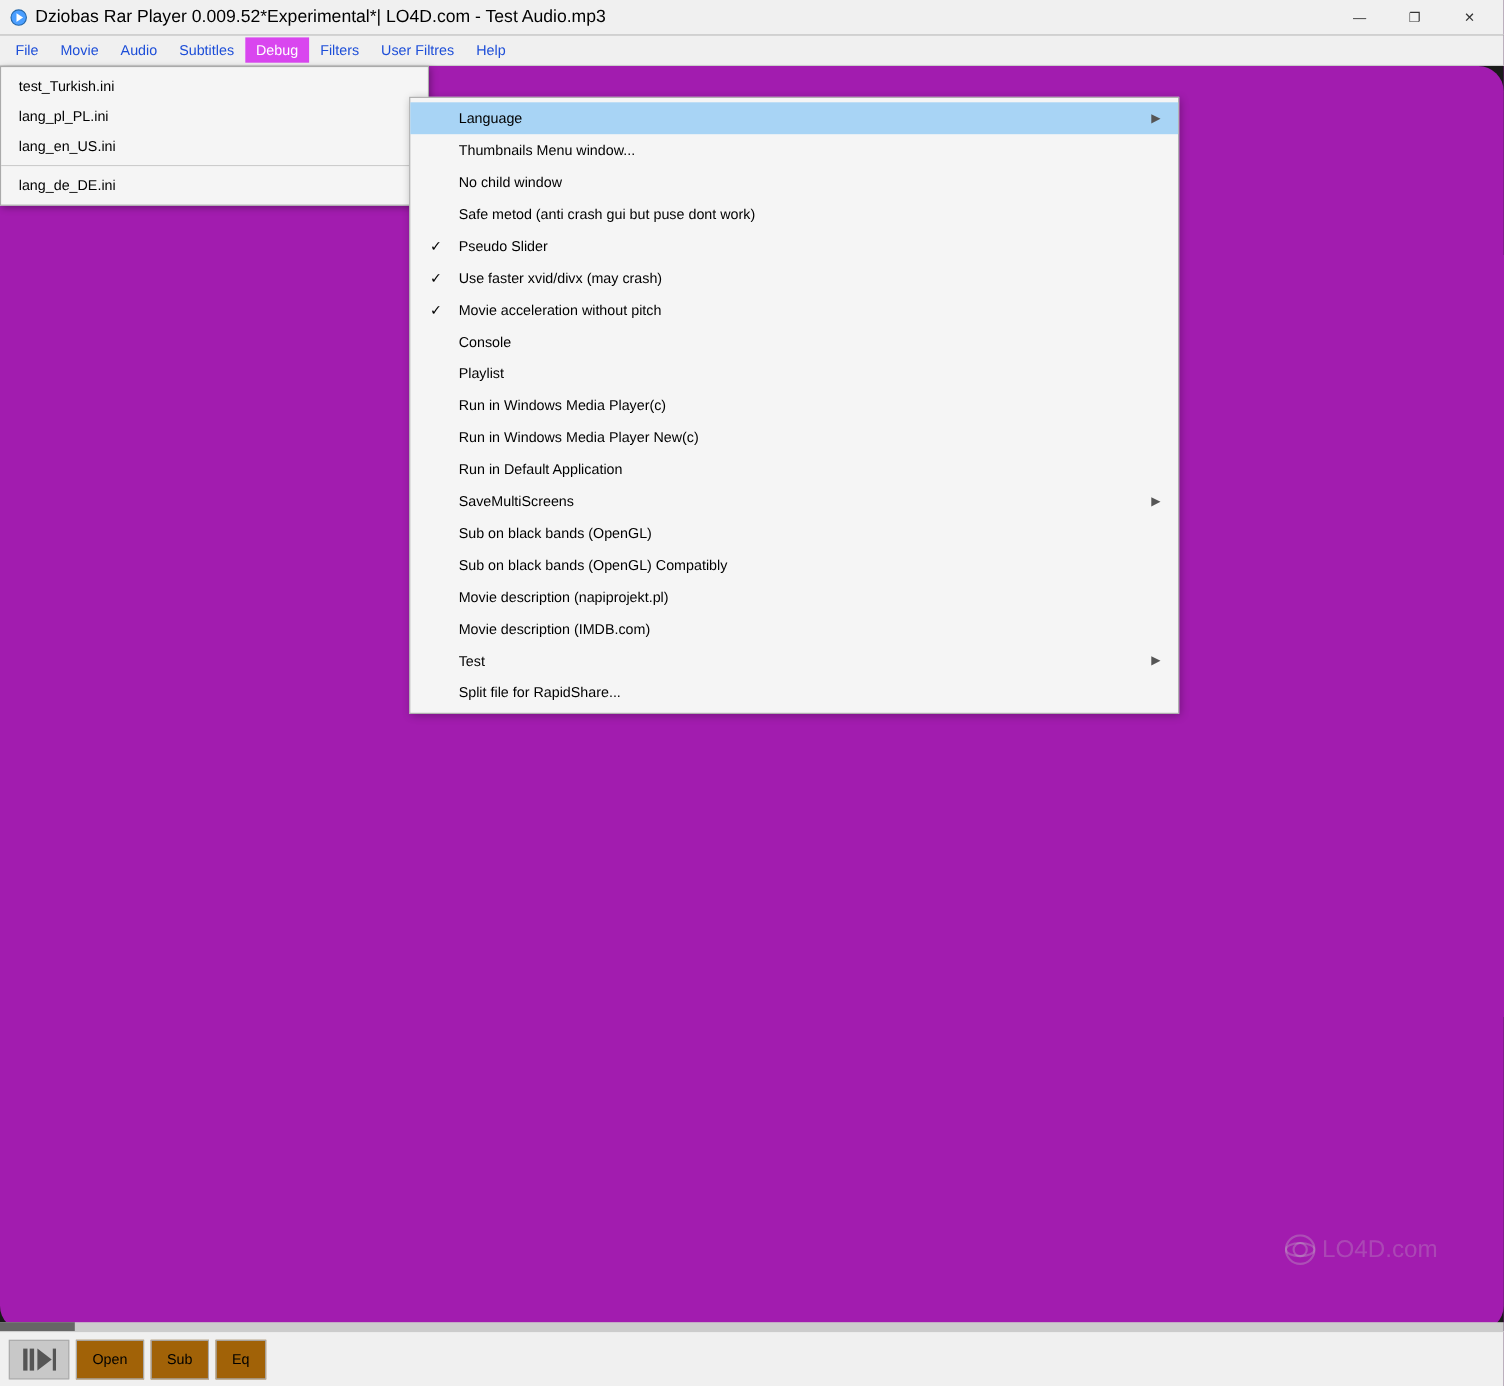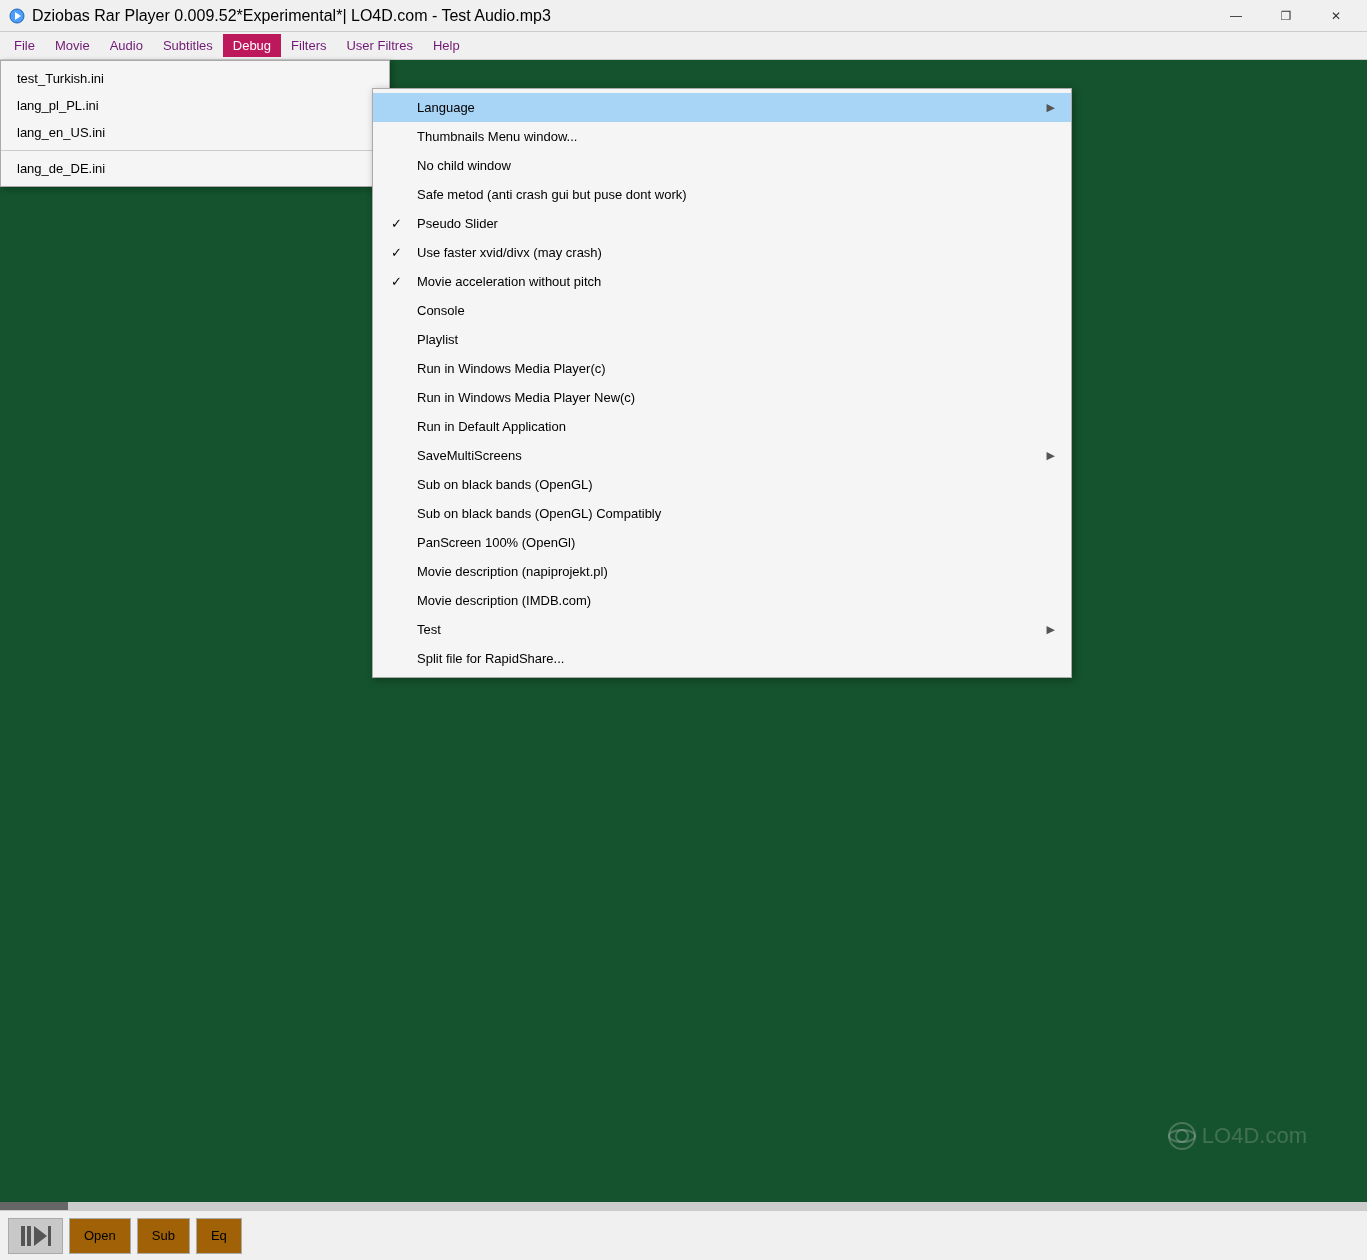--- a/index.html
+++ b/index.html
@@ -62,36 +62,37 @@
       align-items: center;
       padding: 0 4px;
       border-bottom: 1px solid #ccc;
       position: relative;
       z-index: 200;
     }
     .menu-item {
       padding: 4px 10px;
       cursor: pointer;
       font-size: 13px;
-      color: #701a75;
+      color: #1d4ed8;
       position: relative;
     }
     .menu-item.active {
-      background: #be185d;
+      background: #d946ef;
       color: white;
     }
 
     
     .main-area {
       position: absolute;
       top: 60px;
       left: 0;
       right: 0;
       bottom: 50px;
-      background: #14532d;
+      background: #a21caf;
+      border-radius: 23px;
     }
     .watermark {
       position: absolute;
       bottom: 60px;
       right: 60px;
       color: rgba(200,200,200,0.25);
       font-size: 22px;
       display: flex;
       align-items: center;
       gap: 6px;
@@ -352,23 +353,20 @@
   </div>
 
   <div class="dropdown-item">
     <span>Sub on black bands (OpenGL)</span>
   </div>
 
   <div class="dropdown-item">
     <span>Sub on black bands (OpenGL) Compatibly</span>
   </div>
 
-  <div class="dropdown-item">
-    <span>PanScreen 100% (OpenGl)</span>
-  </div>
 
   <div class="dropdown-item">
     <span>Movie description (napiprojekt.pl)</span>
   </div>
 
   <div class="dropdown-item">
     <span>Movie description (IMDB.com)</span>
   </div>
 
   <div class="dropdown-item">

